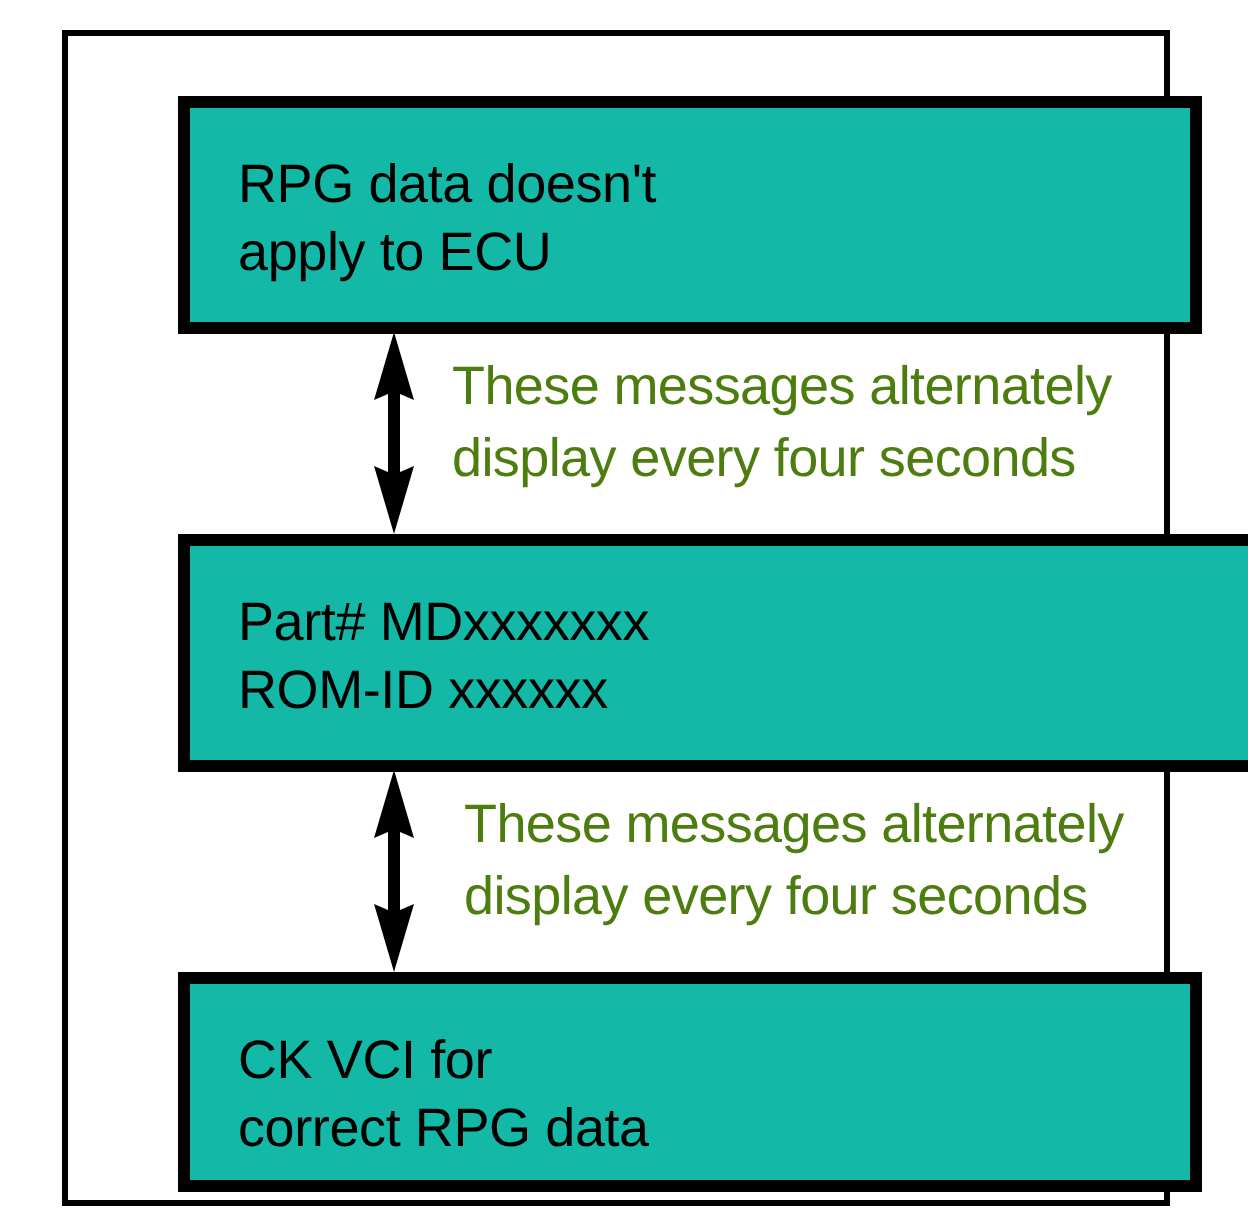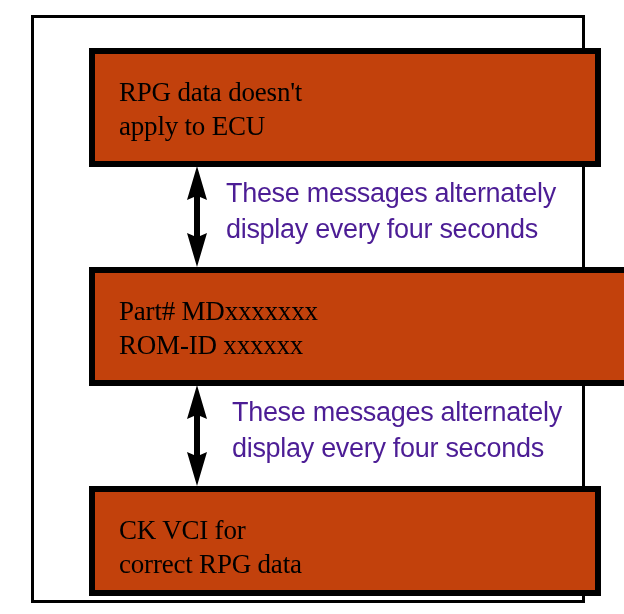--- a/index.html
+++ b/index.html
@@ -32,22 +32,21 @@
     border: 3px solid #000000;
     box-sizing: border-box;
     background: #ffffff;
   }
 
   
   .msg-box {
     position: absolute;
     border: 6px solid #000000;
     box-sizing: border-box;
-    background: #c2410c;
-    font-family: Liberation Serif, serif;
+    background: #14b8a6;
   }
 
   #box-1 { left: 55px; top: 30px;  width: 512px; height: 119px; }
   #box-2 { left: 55px; top: 249px; width: 613px; height: 119px; }
   #box-3 { left: 55px; top: 468px; width: 512px; height: 110px; }
 
   .msg-text {
     position: absolute;
     left: 24px;
     top: 21px;
@@ -59,21 +58,21 @@
     color: #000000;
   }
 
   
   .annotation {
     position: absolute;
     font-size: 27px;
     line-height: 36px;
     letter-spacing: -0.3px;
     white-space: pre-line;
-    color: #4c1d95;
+    color: #4d7c0f;
   }
   #annotation-1 { left: 192px; top: 157px; }
   #annotation-2 { left: 198px; top: 376px; }
 
   
   .arrow {
     position: absolute;
     width: 26px;
   }
   #arrow-1 { left: 150px; top: 148px; height: 101px; }

